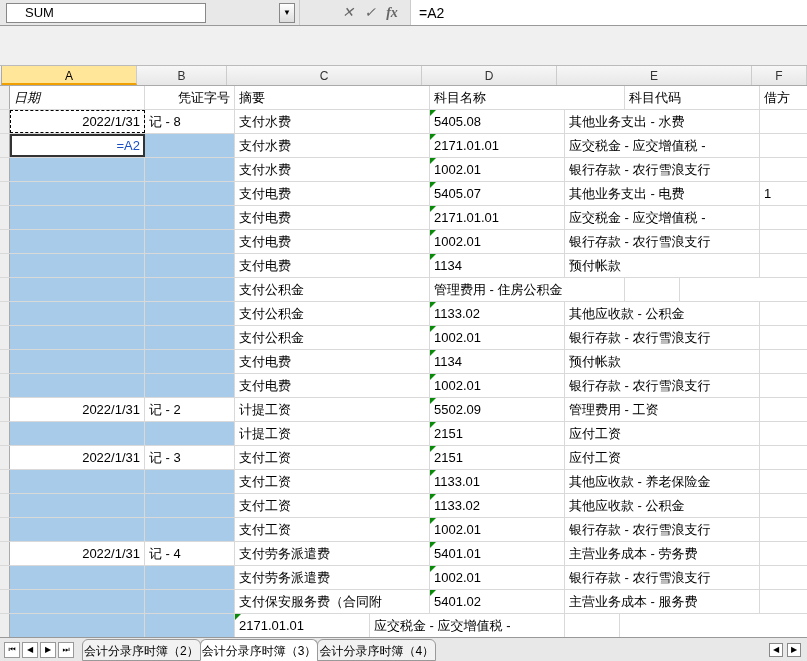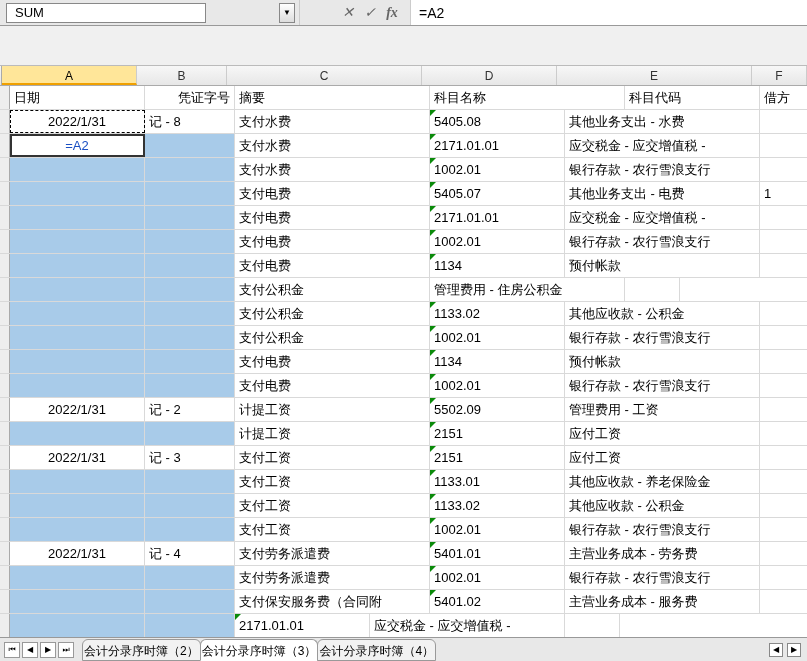--- a/index.html
+++ b/index.html
@@ -28,21 +28,21 @@
     align-items: center;
     border-right: 1px solid #ccc;
     position: relative;
   }
   .name-box {
     margin-left: 6px;
     width: 200px;
     height: 20px;
     background: #fff;
     border: 1px solid #888;
-    padding: 1px 8px;
+    padding: 1px 18px;
     font-size: 13px;
     display: flex;
     align-items: center;
   }
   .name-drop {
     position: absolute;
     right: 4px;
     width: 16px;
     height: 20px;
     border: 1px solid #888;
@@ -123,21 +123,21 @@
     border-right: 1px solid #d9d9d9;
     padding: 2px 4px;
     white-space: nowrap;
     overflow: hidden;
     position: relative;
     line-height: 20px;
   }
   .sel-ab {
     background: #a8cbe9;
   }
-  .colA { text-align: center; }
+  .colA { text-align: right; }
   .greentri::before {
     content: "";
     position: absolute;
     top: 0; left: 0;
     border-top: 6px solid #0a8a0a;
     border-right: 6px solid transparent;
   }
   .active-cell {
     background: #fff !important;
     outline: 2px solid #333;
@@ -237,21 +237,21 @@
   <div class="col-head wB">B</div>
   <div class="col-head wC">C</div>
   <div class="col-head wD">D</div>
   <div class="col-head wE">E</div>
   <div class="col-head wF">F</div>
 </div>
 
 <div class="grid" id="grid">
     <div class="row">
       <div class="rowlead"></div>
-      <div class="cell wA colA" style="text-align: left;">日期</div>
+      <div class="cell wA colA" style="text-align: left; font-style: italic;">日期</div>
       <div class="cell wB" style="text-align: right;">凭证字号</div>
       <div class="cell wC" style="text-align: left;">摘要</div>
       <div class="cell wE" style="text-align: left;">科目名称</div>
       <div class="cell wD" style="text-align: left;">科目代码</div>
       <div class="cell wF" style="text-align: left;">借方</div>
     </div>
     <div class="row">
       <div class="rowlead"></div>
       <div class="cell wA marching colA">2022/1/31</div>
       <div class="cell wB">记 - 8</div>

